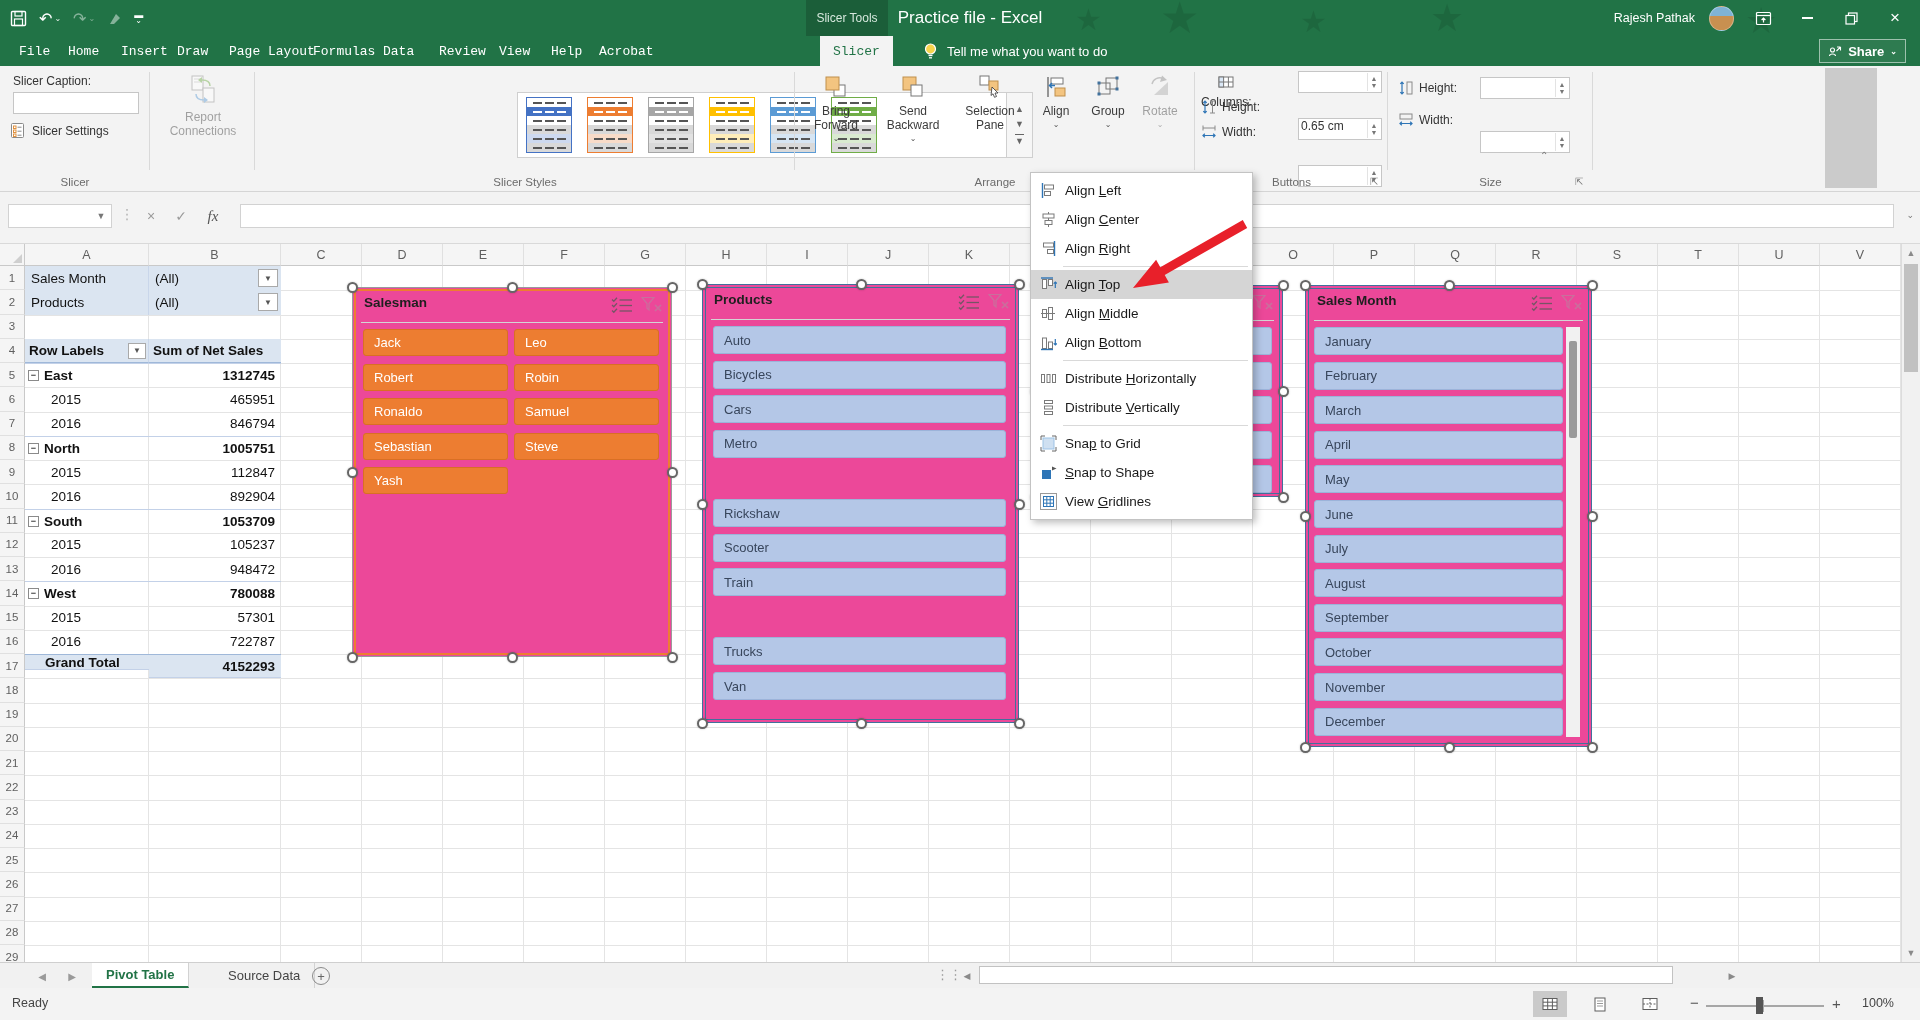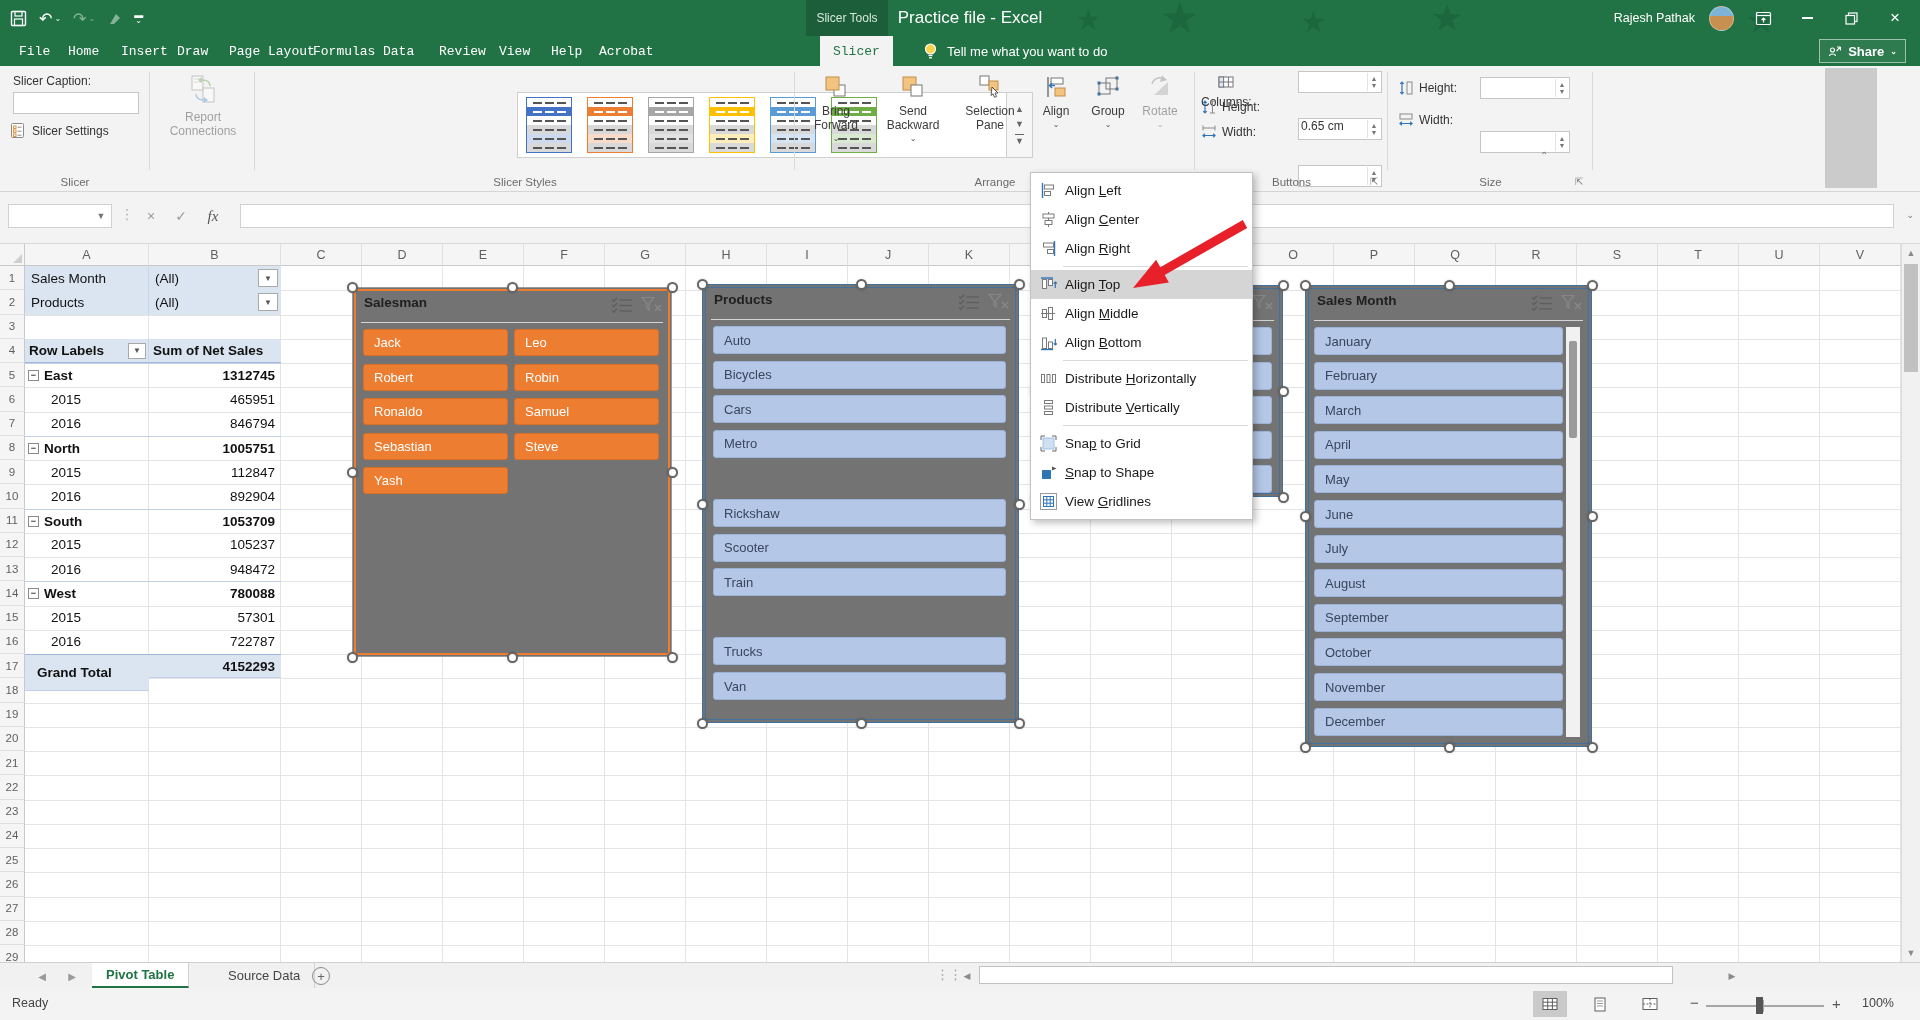--- a/index.html
+++ b/index.html
@@ -69,21 +69,21 @@
 
   
   .pcell { position:absolute; font-size:13.5px; color:#111; display:flex; align-items:center; overflow:hidden; white-space:nowrap; }
   .pfill { background:#dbe5f1; }
   .pbold { font-weight:bold; }
   .pnum { justify-content:flex-end; padding-right:6px; }
   .dd-btn { position:absolute; width:20px; height:18px; background:#fff; border:1px solid #a9a9a9; display:flex; align-items:center; justify-content:center; color:#555; font-size:8px; }
   .collapse-box { display:inline-flex; width:11px; height:11px; border:1px solid #8a8a8a; background:#fff; color:#333; font-size:9px; line-height:9px; align-items:center; justify-content:center; margin:0 5px 0 3px; flex:none; }
 
   
-  .slicer { position:absolute; background:#737373; z-index:5; }
+  .slicer { position:absolute; background:#ec4899; z-index:5; }
   .slicer.blue { border:1px solid #41719c; outline:1px solid #41719c; outline-offset:-4px; }
   .slicer.orange { border:1px solid #9a9a9a; outline:2px solid #ED7D31; outline-offset:-4px; }
   .slicer-title { position:absolute; left:11px; top:7px; font-size:13.5px; font-weight:bold; color:#1f1f1f; }
   .slicer-sep { position:absolute; left:8px; right:8px; top:34px; height:1px; background:#d4d4d4; }
   .slicer-ic { position:absolute; top:8px; }
   .sl-item { position:absolute; border-radius:3px; font-size:13px; display:flex; align-items:center; padding-left:10px; overflow:hidden; white-space:nowrap; }
   .sl-item.blue { background:#b4c7e7; border:1px solid #9cb3d9; color:#38465c; }
   .sl-item.orange { background:#ED7D31; border:1px solid #d96f24; color:#fff; }
   .handle { position:absolute; width:11px; height:11px; border-radius:50%; background:#fff; border:2px solid #666; z-index:8; box-shadow:0 0 2px rgba(0,0,0,.25); }
   .sl-scroll { position:absolute; background:#f1f1f1; }
@@ -748,21 +748,21 @@
         <div class="pcell pnum " style="left: 124px; top: 291px; width: 132px; height: 24.25px;">948472</div>
         <div class="pcell pbold " style="left: 0px; top: 315.25px; width: 124px; height: 24.25px; border-top: 1px solid rgb(195, 209, 232);">
           <span class="collapse-box">−</span>
           <span>West</span>
         </div>
         <div class="pcell pnum pbold " style="left: 124px; top: 315.25px; width: 132px; height: 24.25px; border-top: 1px solid rgb(195, 209, 232);">780088</div>
         <div class="pcell " style="left: 0px; top: 339.5px; width: 124px; height: 24.25px; padding-left: 26px;">2015</div>
         <div class="pcell pnum " style="left: 124px; top: 339.5px; width: 132px; height: 24.25px;">57301</div>
         <div class="pcell " style="left: 0px; top: 363.75px; width: 124px; height: 24.25px; padding-left: 26px;">2016</div>
         <div class="pcell pnum " style="left: 124px; top: 363.75px; width: 132px; height: 24.25px;">722787</div>
-        <div class="pcell pbold pfill" style="left: 0px; top: 388px; width: 124px; height: 37px; padding-left: 12px; border-top: 1px solid rgb(159, 184, 217); border-bottom: 1px solid rgb(195, 209, 232);">Grand Total</div>
+        <div class="pcell pbold pfill" style="left: 0px; top: 388px; width: 124px; height: 16px; padding-left: 20px; border-top: 1px solid rgb(159, 184, 217); border-bottom: 1px solid rgb(195, 209, 232);">Grand Total</div>
         <div class="pcell pnum pbold pfill" style="left: 124px; top: 388px; width: 132px; height: 24.25px; border-top: 1px solid rgb(159, 184, 217); border-bottom: 1px solid rgb(195, 209, 232);">4152293</div>
       </div>
     <div id="slicers-holder">
         <div class="slicer orange" style="left: 352px; top: 43px; width: 320px; height: 370px;">
           <div class="slicer-title">Salesman</div>
           <div class="slicer-sep"></div>
           <div class="slicer-ic" style="right: 38px; opacity: 0.8;"><svg width="22" height="18" viewBox="0 0 22 18">
               <g stroke="#595959" fill="none" stroke-width="1.3">
                 <path d="M1,3.5 l1.8,1.8 L6,1.8"></path>
                 <line x1="8.5" y1="4" x2="21" y2="4"></line>

